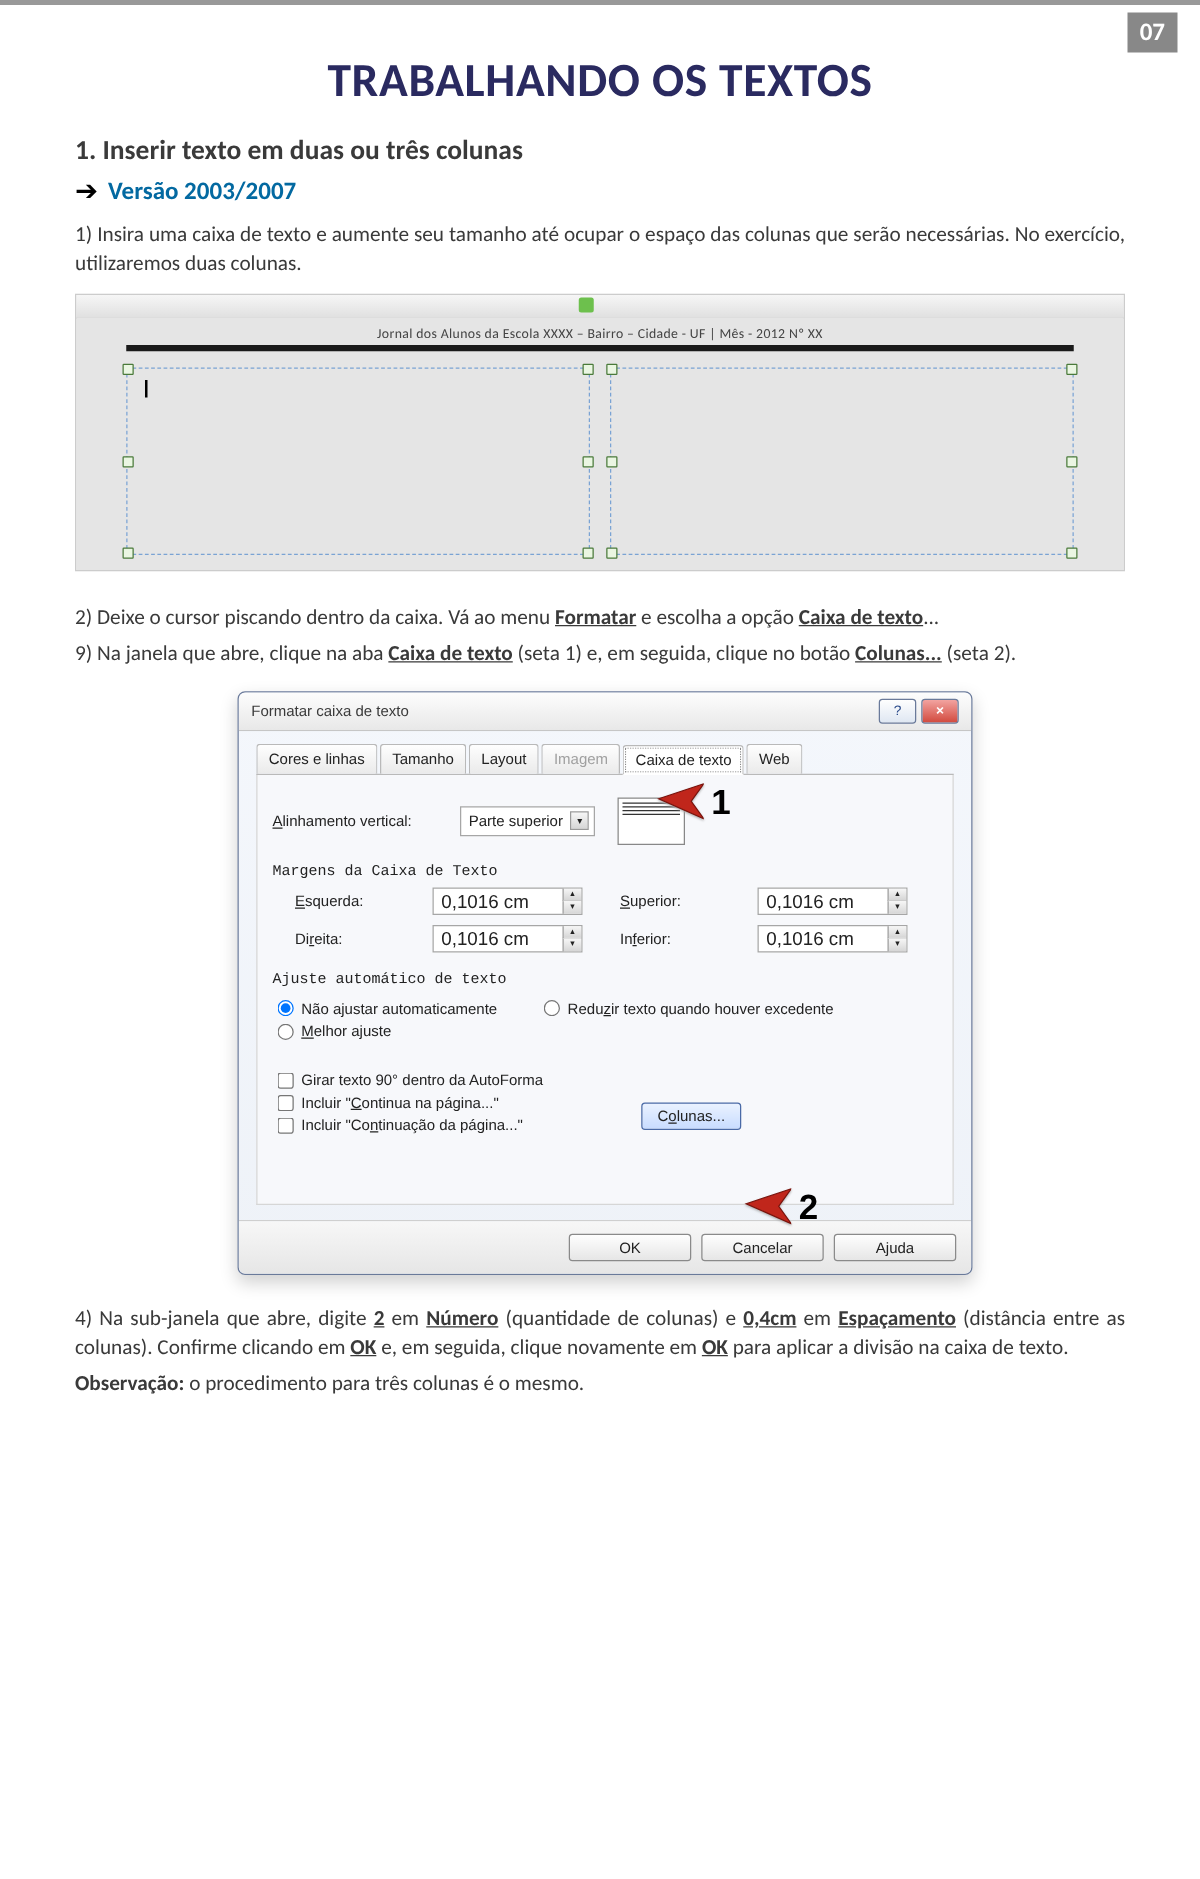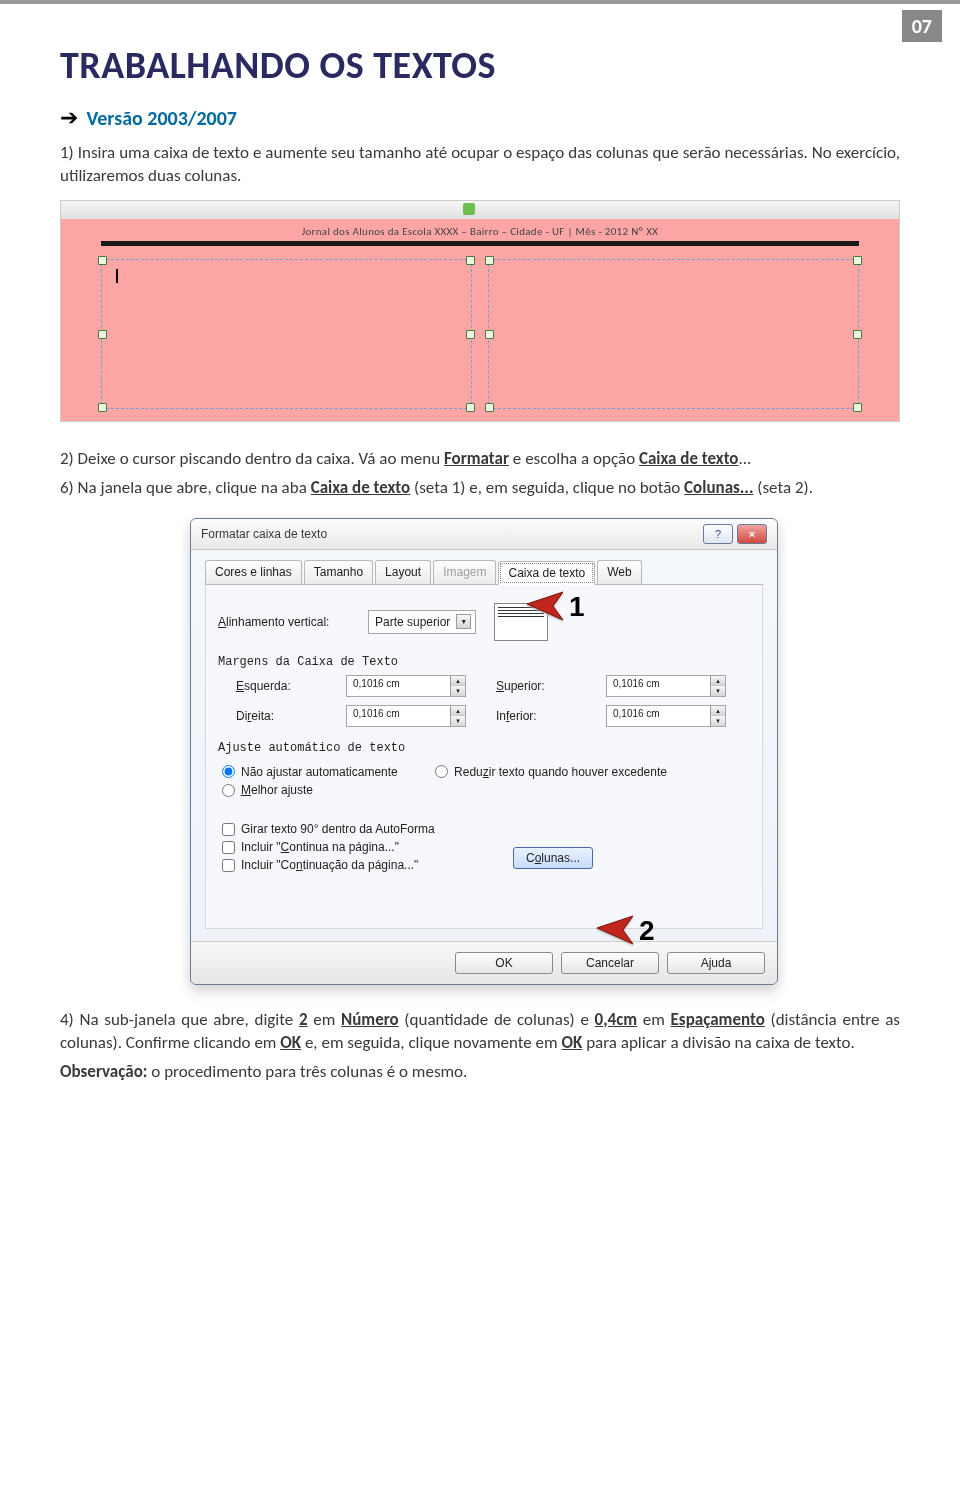--- a/index.html
+++ b/index.html
@@ -23,21 +23,21 @@
     position: absolute;
     top: 10px;
     right: 18px;
     background: #888;
     color: #fff;
     font-weight: bold;
     padding: 4px 10px;
     font-size: 20px;
   }
   h1.title {
-    text-align: left;
+    text-align: center;
     font-size: 38px;
     font-weight: bold;
     color: #2a2a60;
     margin: 8px 0 18px 0;
     letter-spacing: 0.5px;
   }
   h2.subtitle {
     font-size: 22px;
     color: #3a3a3a;
     margin: 4px 0 8px 0;
@@ -90,21 +90,21 @@
     top: 2px;
     left: 48%;
     width: 12px;
     height: 12px;
     background: #6dc04d;
     border-radius: 2px;
   }
   .pagearea {
     position: absolute;
     top: 18px; bottom: 0; left: 0; right: 0;
-    background: #fca5a5;
+    background: #e5e5e5;
   }
   .docheader {
     position: absolute;
     top: 6px;
     left: 50%;
     transform: translateX(-50%);
     color: #444;
     font-size: 11px;
     letter-spacing: 0.3px;
     white-space: nowrap;
@@ -237,21 +237,21 @@
   .margins-grid {
     display: grid;
     grid-template-columns: 80px 120px 80px 120px;
     row-gap: 8px; column-gap: 30px;
     align-items: center;
     margin-left: 18px;
   }
   .spin {
     display:flex; border:1px solid #a6a6a6; background:#fff; height:20px;
   }
-  .spin .val { padding: 2px 6px; flex:1; font-size:10px; }
+  .spin .val { padding: 2px 6px; flex:1; font-size:15px; }
   .spin .arrows { display:flex; flex-direction:column; }
   .spin .ar {
     width: 14px; height: 10px;
     background: linear-gradient(#f6f6f6,#d6d6d6);
     border-left:1px solid #9a9a9a;
     border-bottom:1px solid #ccc;
     font-size: 7px; text-align:center; line-height:9px;
   }
   .spin .ar:last-child { border-bottom:none; }
 
@@ -301,20 +301,21 @@
 </head>
 <body>
 
 <div class="topbar"></div>
 <div class="pagenum-badge">07</div>
 
 <div class="page">
 
   <h1 class="title">TRABALHANDO OS TEXTOS</h1>
 
+  <h2 class="subtitle">1. Inserir texto em duas ou três colunas</h2>
 
   <div class="version-row">
     <span class="arrow-icon">➔</span>
     <span class="version-label">Versão 2003/2007</span>
   </div>
 
   <p class="body">1) Insira uma caixa de texto e aumente seu tamanho até ocupar o espaço das colunas que serão necessárias. No exercício, utilizaremos duas colunas.</p>
 
   <div class="shot-columns">
     <div class="ruler">
@@ -340,21 +341,21 @@
         <div class="handle-dot" style="top:50%; right:-4px; margin-top:-4px;"></div>
       </div>
       <div class="cursor-bar"></div>
     </div>
   </div>
 
   <p class="body">
     <span>2) Deixe o cursor piscando dentro da caixa. Vá ao menu </span><span class="u">Formatar</span><span> e escolha a opção </span><span class="u">Caixa de texto</span><span>...</span>
   </p>
   <p class="body">
-    <span>6) Na janela que abre, clique na aba </span><span class="u">Caixa de texto</span><span> (seta 1) e, em seguida, clique no botão </span><span class="u">Colunas...</span><span> (seta 2).</span>
+    <span>9) Na janela que abre, clique na aba </span><span class="u">Caixa de texto</span><span> (seta 1) e, em seguida, clique no botão </span><span class="u">Colunas...</span><span> (seta 2).</span>
   </p>
 
   <div class="dialog-wrap">
     <div class="dlg">
       <div class="dlg-titlebar">
         <span class="dlg-title">Formatar caixa de texto</span>
         <div class="dlg-titlebar-btns">
           <div class="winbtn help">?</div>
           <div class="winbtn close">×</div>
         </div>

